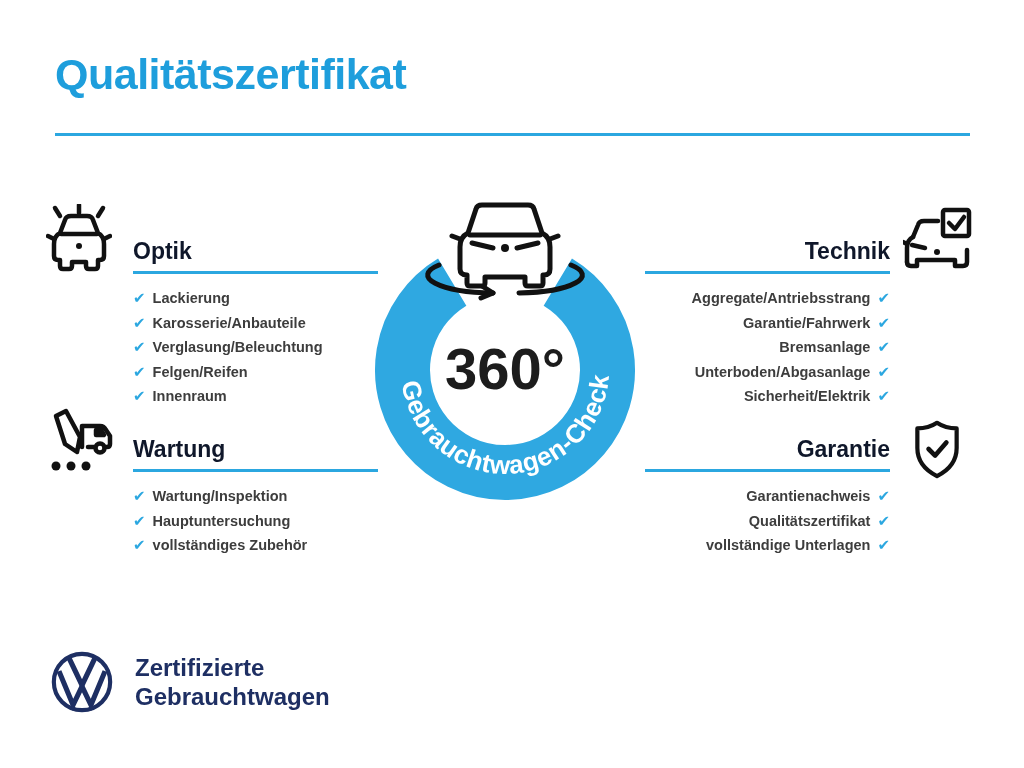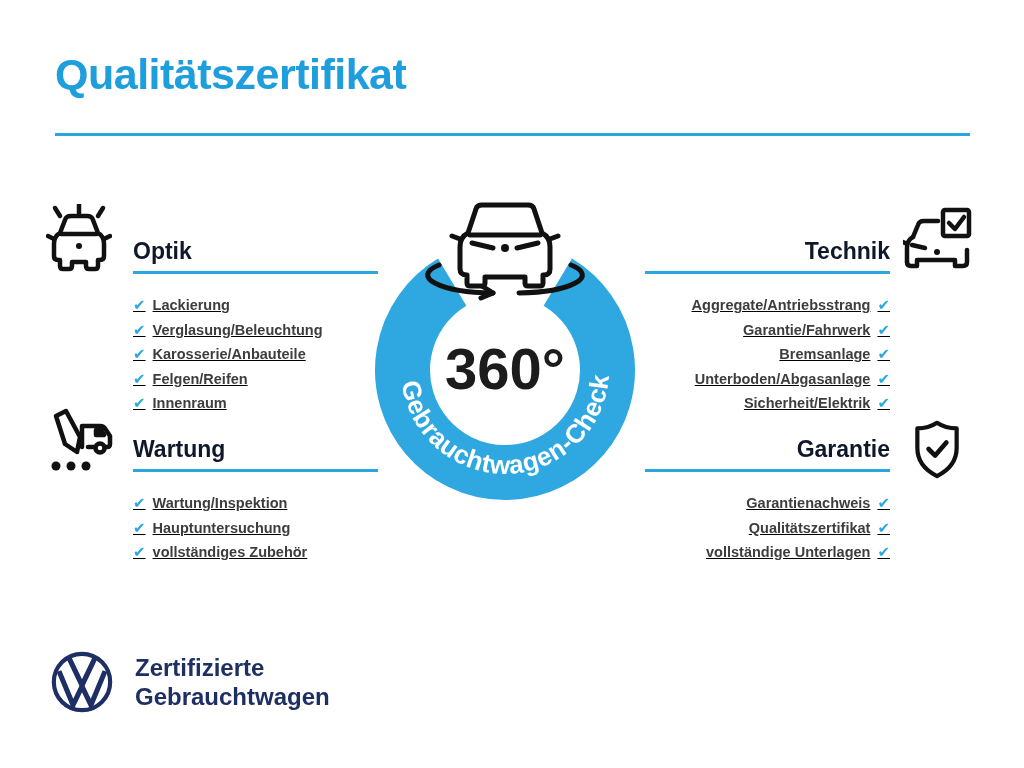--- a/index.html
+++ b/index.html
@@ -10,21 +10,21 @@
   .title{
     position:absolute;left:55px;top:50px;
     font-size:43px;font-weight:bold;color:#1E9EDC;letter-spacing:-0.5px;
   }
   .top-rule{
     position:absolute;left:55px;top:133px;width:915px;height:3px;background:#2BA7E0;
   }
   .section{position:absolute;width:245px;}
   .section .hdr{font-size:23px;font-weight:bold;color:#0f172a;line-height:27px;}
   .section .rule{height:3px;background:#2BA7E0;margin-top:6px;}
-  .section ul{list-style:none;margin:19px 0 0 0;padding:0;text-decoration:underline;}
+  .section ul{list-style:none;margin:12px 0 0 0;padding:0;}
   .section li{font-size:14.5px;font-weight:bold;color:#3D3D3D;line-height:24.5px;white-space:nowrap;}
   .right{text-align:right;}
   .check{color:#2BA7E0;font-family:"DejaVu Sans", sans-serif;font-size:15px;}
   .left .check{margin-right:7px;}
   .right .check{margin-left:7px;}
   #sec-optik{left:133px;top:238px;}
   #sec-technik{left:645px;top:238px;}
   #sec-wartung{left:133px;top:436px;}
   #sec-garantie{left:645px;top:436px;}
   .icon-abs{position:absolute;}
@@ -79,22 +79,22 @@
 <svg id="icon-garantie" class="icon-abs" width="58" height="62" viewBox="0 0 62 66" fill="none" stroke="#111111" stroke-width="4.5" stroke-linecap="round" stroke-linejoin="round">
   <path d="M 31 5 C 25 9 16 11 10 11 L 10 32 C 10 47 19 56 31 62 C 43 56 52 47 52 32 L 52 11 C 46 11 37 9 31 5 Z"></path>
   <path d="M 22 33 L 29 40 L 41 26" stroke-width="5"></path>
 </svg>
 
 <div id="sec-optik" class="section left">
   <div class="hdr">Optik</div>
   <div class="rule"></div>
   <ul>
     <li><span class="check">✔</span><span>Lackierung</span></li>
+    <li><span class="check">✔</span><span>Karosserie/Anbauteile</span></li>
     <li><span class="check">✔</span><span>Verglasung/Beleuchtung</span></li>
-    <li><span class="check">✔</span><span>Karosserie/Anbauteile</span></li>
     <li><span class="check">✔</span><span>Felgen/Reifen</span></li>
     <li><span class="check">✔</span><span>Innenraum</span></li>
   </ul>
 </div>
 
 <div id="sec-technik" class="section right">
   <div class="hdr">Technik</div>
   <div class="rule"></div>
   <ul>
     <li><span>Aggregate/Antriebsstrang</span><span class="check">✔</span></li>

